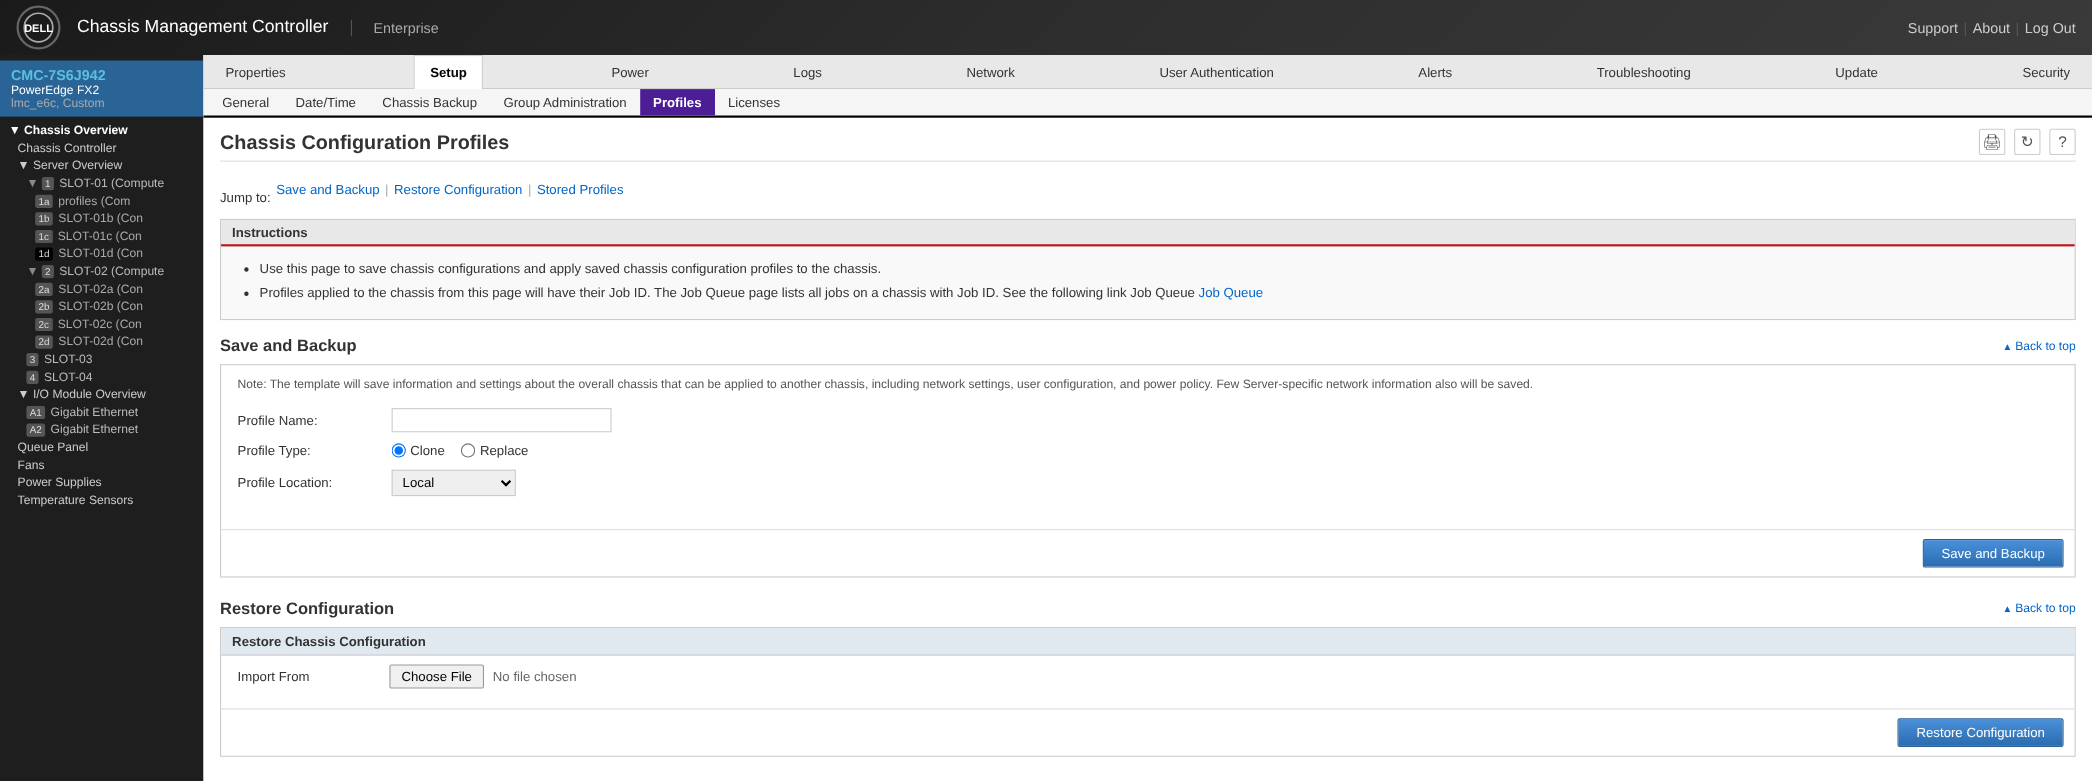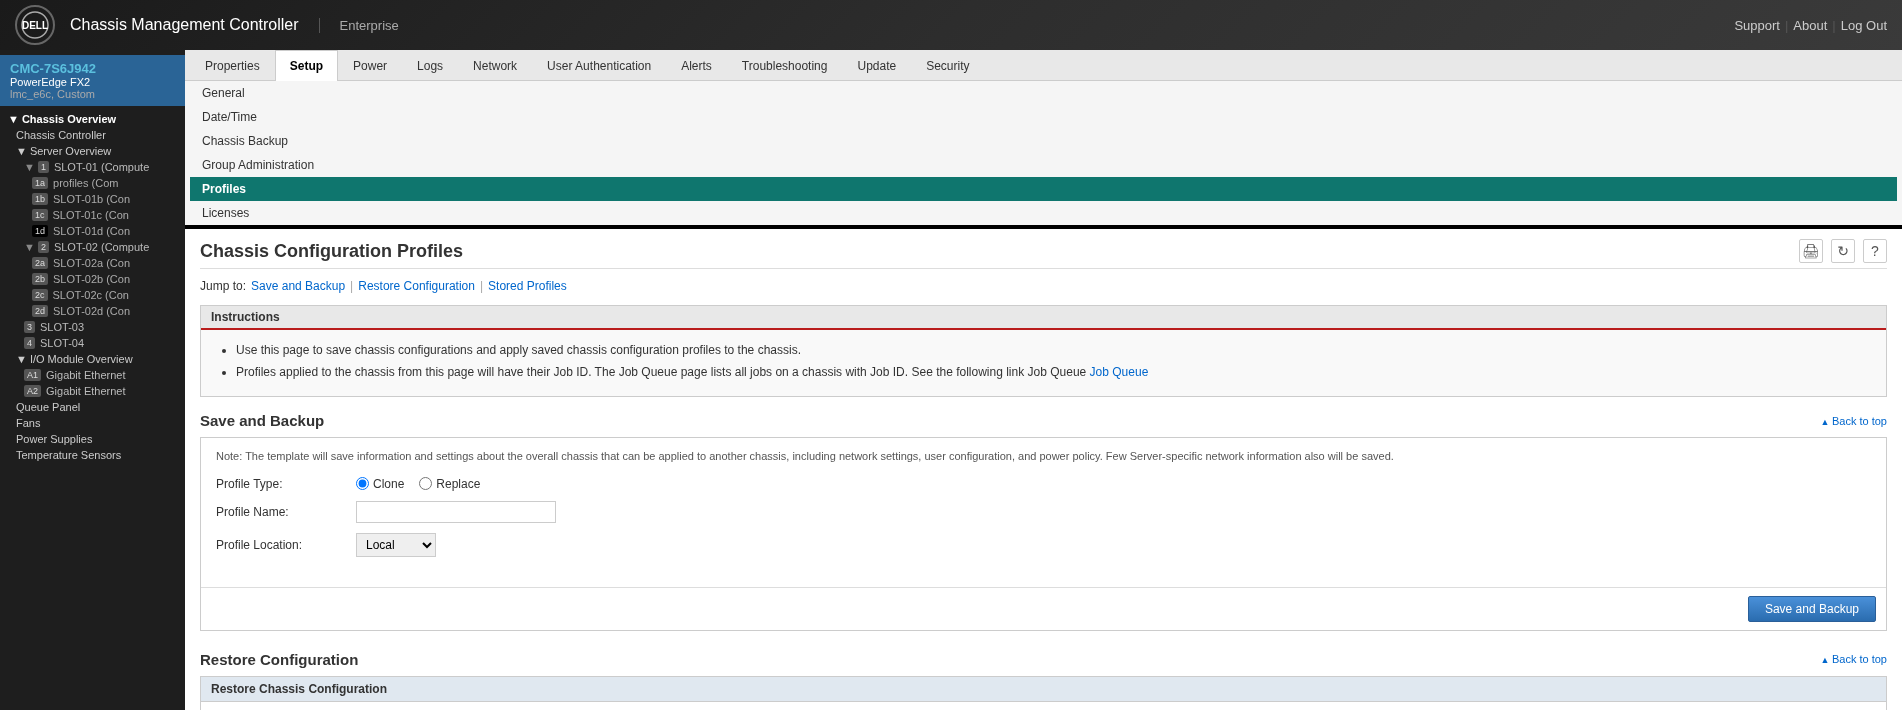--- a/index.html
+++ b/index.html
@@ -92,20 +92,21 @@
 
     
     .main-content { flex: 1; background: #fff; }
 
     
     .tab-bar-primary {
       display: flex;
       background: #e8e8e8;
       border-bottom: 1px solid #ccc;
       padding: 0 5px;
+      justify-content: space-between;
     }
     .tab-primary {
       padding: 8px 14px;
       cursor: pointer;
       font-size: 12px;
       color: #333;
       border: 1px solid transparent;
       border-bottom: none;
       margin-bottom: -1px;
       white-space: nowrap;
@@ -114,34 +115,33 @@
       background: #fff;
       border-color: #ccc;
       border-bottom-color: #fff;
       font-weight: bold;
       color: #000;
     }
 
     .tab-bar-secondary {
       display: flex;
       background: #f5f5f5;
-      border-bottom: 4px solid #000000;
+      border-bottom: 2px solid #000000;
       padding: 0 5px;
-      flex-direction: column;
     }
     .tab-secondary {
       padding: 5px 12px;
       cursor: pointer;
       font-size: 12px;
       color: #333;
       white-space: nowrap;
     }
     .tab-secondary.active {
       color: #fff;
-      background: #0f766e;
+      background: #4c1d95;
       font-weight: bold;
     }
 
     
     .page-content { padding: 10px 15px; }
 
     .page-header {
       display: flex;
       align-items: center;
       justify-content: space-between;
@@ -166,21 +166,21 @@
     }
 
     
     .jump-to {
       display: flex;
       align-items: center;
       gap: 5px;
       margin-bottom: 12px;
       font-size: 12px;
     }
-    .jump-to-label { color: #333; }
+    .jump-to-label { color: #333; margin-top: 16px; }
     .jump-to a { color: #0066cc; text-decoration: none; }
     .jump-to-sep { color: #aaa; }
 
     
     .instructions-box {
       border: 1px solid #ccc;
       background: #f9f9f9;
       margin-bottom: 15px;
     }
     .instructions-header {
@@ -252,21 +252,21 @@
       width: 200px;
     }
     .radio-group { display: flex; align-items: center; gap: 15px; }
     .radio-item { display: flex; align-items: center; gap: 4px; font-size: 12px; }
     .radio-item input[type="radio"] { cursor: pointer; }
 
     .form-select {
       padding: 3px 5px;
       border: 1px solid #ccc;
       font-size: 12px;
-      width: 80px;
+      width: 113px;
     }
 
     
     .btn-primary {
       background: linear-gradient(to bottom, #4a90d9, #2a6caf);
       color: #fff;
       border: 1px solid #2a5f99;
       padding: 5px 16px;
       font-size: 12px;
       cursor: pointer;
@@ -477,39 +477,39 @@
       <div class="section" id="save-backup">
         <div class="section-header">
           <h2 class="section-title">Save and Backup</h2>
           <a class="back-to-top">Back to top</a>
         </div>
         <div class="sub-section">
           <div class="sub-section-body">
             <div class="note-text">Note: The template will save information and settings about the overall chassis that can be applied to another chassis, including network settings, user configuration, and power policy. Few Server-specific network information also will be saved.</div>
 
             <div class="form-row">
+              <label class="form-label">Profile Name:</label>
+              <input class="form-input" type="text" style="">
+            </div>
+
+            <div class="form-row">
               <label class="form-label">Profile Type:</label>
               <div class="radio-group">
                 <label class="radio-item">
                   <input type="radio" name="profile_type" value="clone" checked="" style="">
                   <span>Clone</span>
                 </label>
                 <label class="radio-item">
                   <input type="radio" name="profile_type" value="replace" style="">
                   <span>Replace</span>
                 </label>
               </div>
             </div>
 
             <div class="form-row">
-              <label class="form-label">Profile Name:</label>
-              <input class="form-input" type="text" style="">
-            </div>
-
-            <div class="form-row">
               <label class="form-label">Profile Location:</label>
               <select class="form-select">
                 <option>Local</option>
                 <option>Remote</option>
                 <option>vFlash</option>
               </select>
             </div>
           </div>
           <div class="action-row">
             <button class="btn-primary">Save and Backup</button>

